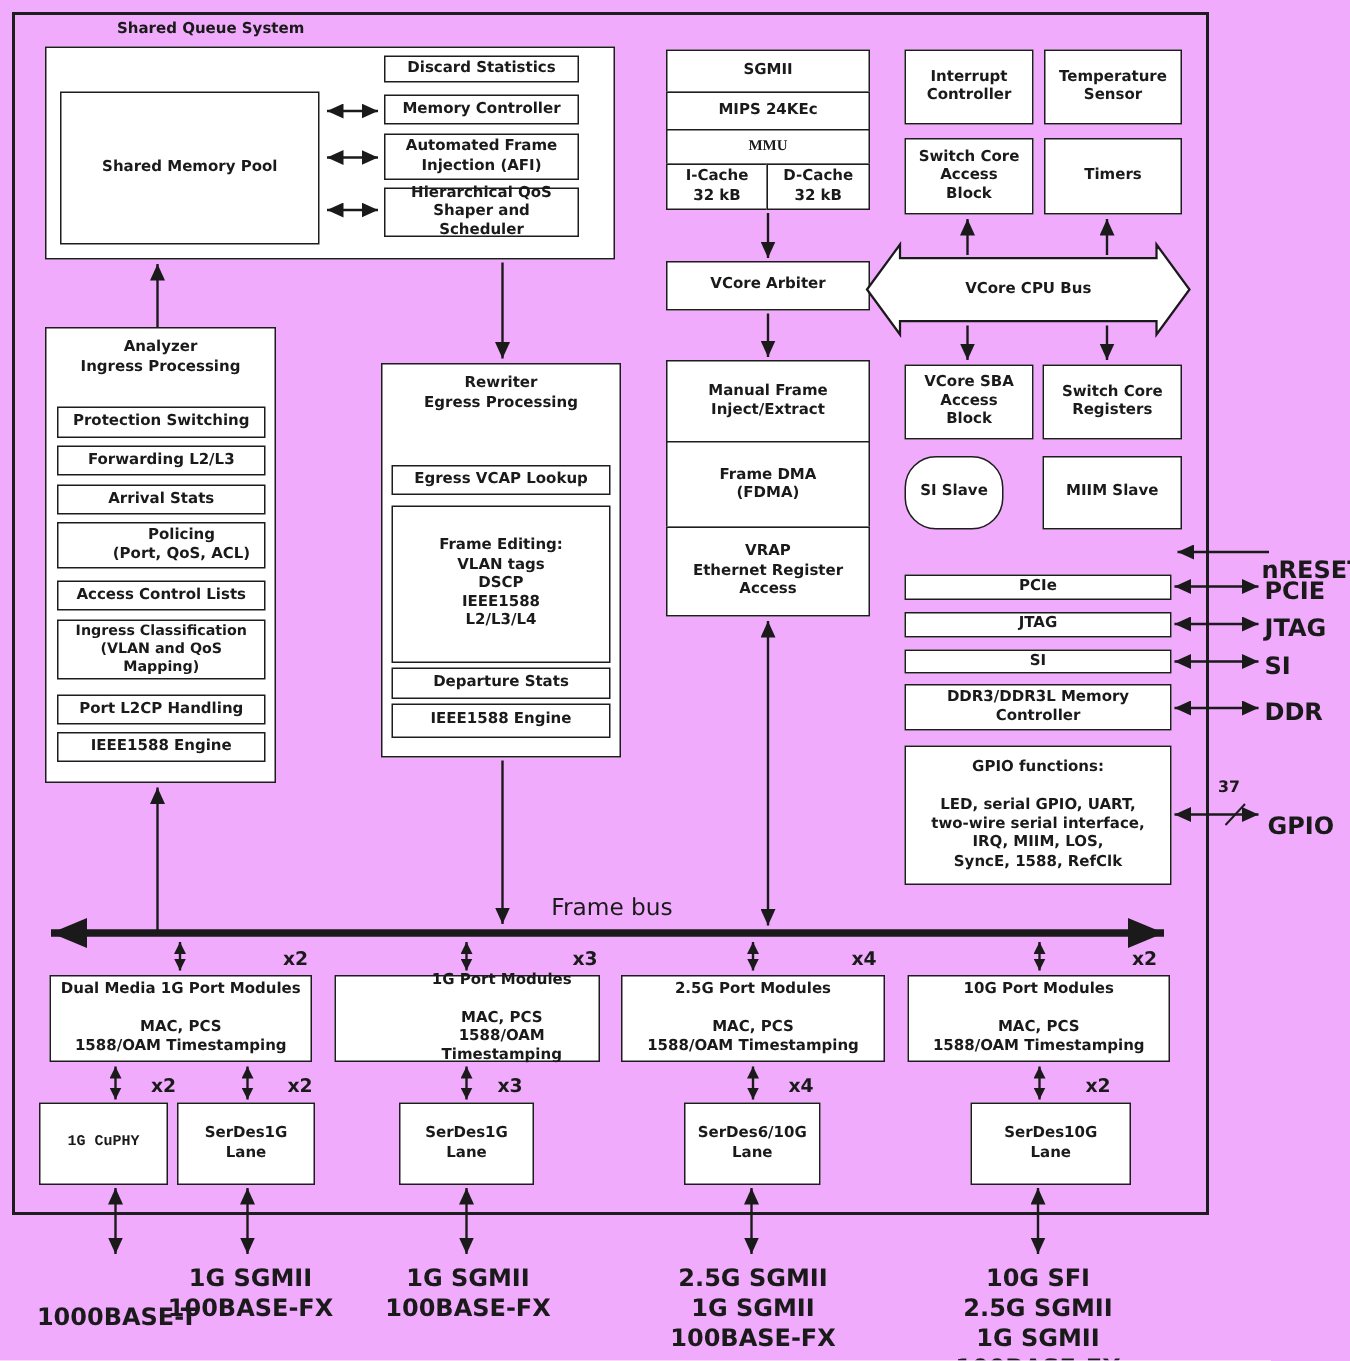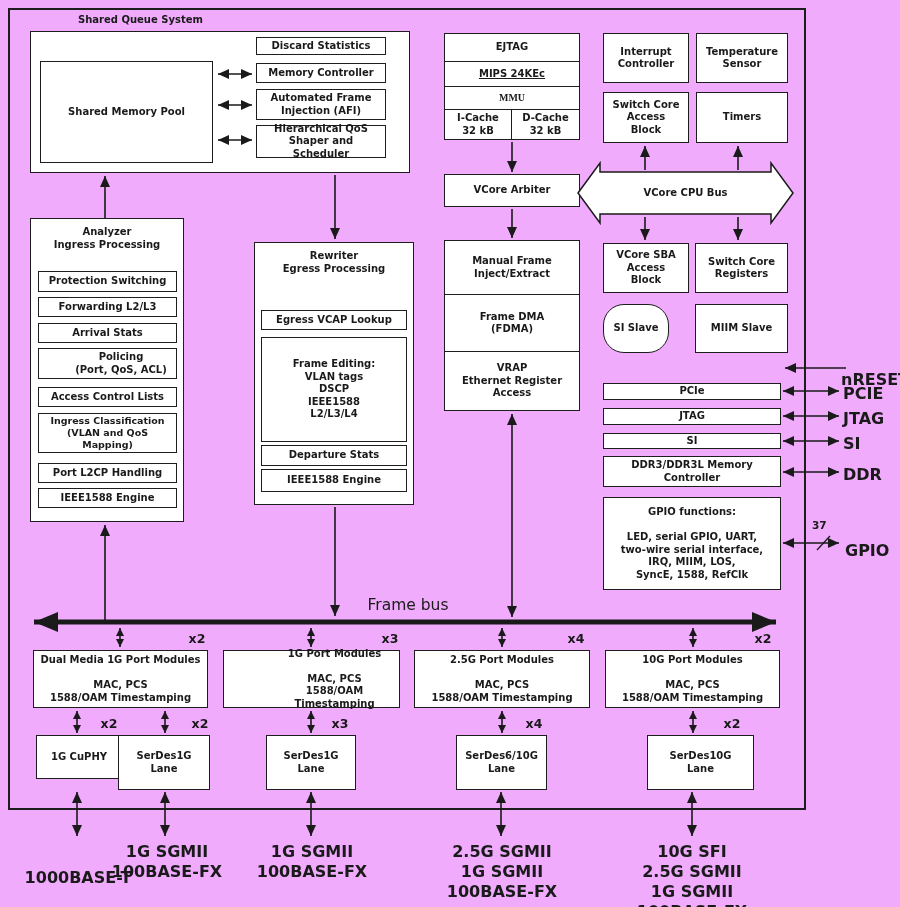--- a/index.html
+++ b/index.html
@@ -56,22 +56,22 @@
 Egress Processing</div>
   <div class="box sub" style="left:261px;top:310px;width:146px;height:20px;">Egress VCAP Lookup</div>
   <div class="box sub" style="left:261px;top:337px;width:146px;height:105px;">Frame Editing:
 VLAN tags
 DSCP
 IEEE1588
 L2/L3/L4</div>
   <div class="box sub" style="left:261px;top:445px;width:146px;height:21px;">Departure Stats</div>
   <div class="box sub" style="left:261px;top:469px;width:146px;height:23px;">IEEE1588 Engine</div>
 
-  <div class="box" style="left:444px;top:33px;width:136px;height:29px;">EJTAG</div>
-  <div class="box" style="left:444px;top:61px;width:136px;height:26px;text-decoration:underline;">MIPS 24KEc</div>
+  <div class="box" style="left:444px;top:33px;width:136px;height:29px;">SGMII</div>
+  <div class="box" style="left:444px;top:61px;width:136px;height:26px;">MIPS 24KEc</div>
   <div class="box" style="left:444px;top:86px;width:136px;height:24px;font-family:Liberation Serif, serif;">MMU</div>
   <div class="box" style="left:444px;top:109px;width:68px;height:31px;">I-Cache
 32 kB</div>
   <div class="box" style="left:511px;top:109px;width:69px;height:31px;">D-Cache
 32 kB</div>
   <div class="box" style="left:444px;top:174px;width:136px;height:33px;">VCore Arbiter</div>
   <div class="box" style="left:444px;top:240px;width:136px;height:55px;">Manual Frame
 Inject/Extract</div>
   <div class="box" style="left:444px;top:294px;width:136px;height:58px;">Frame DMA
 (FDMA)</div>
@@ -119,21 +119,21 @@
 1588/OAM Timestamping</div>
   <div class="box" style="left:414px;top:650px;width:176px;height:58px;">2.5G Port Modules
 
 MAC, PCS
 1588/OAM Timestamping</div>
   <div class="box" style="left:605px;top:650px;width:175px;height:58px;">10G Port Modules
 
 MAC, PCS
 1588/OAM Timestamping</div>
 
-  <div class="box" style="left:36px;top:735px;width:86px;height:44px;">1G CuPHY</div>
+  <div class="box" style="left:26px;top:735px;width:86px;height:55px;font-family:Liberation Mono, monospace;">1G CuPHY</div>
   <div class="box" style="left:118px;top:735px;width:92px;height:55px;">SerDes1G
 Lane</div>
   <div class="box" style="left:266px;top:735px;width:90px;height:55px;">SerDes1G
 Lane</div>
   <div class="box" style="left:456px;top:735px;width:91px;height:55px;">SerDes6/10G
 Lane</div>
   <div class="box" style="left:647px;top:735px;width:107px;height:55px;">SerDes10G
 Lane</div>
 
   <div class="lbl mult" style="left:184px;top:631px;width:26px;">x2</div>

